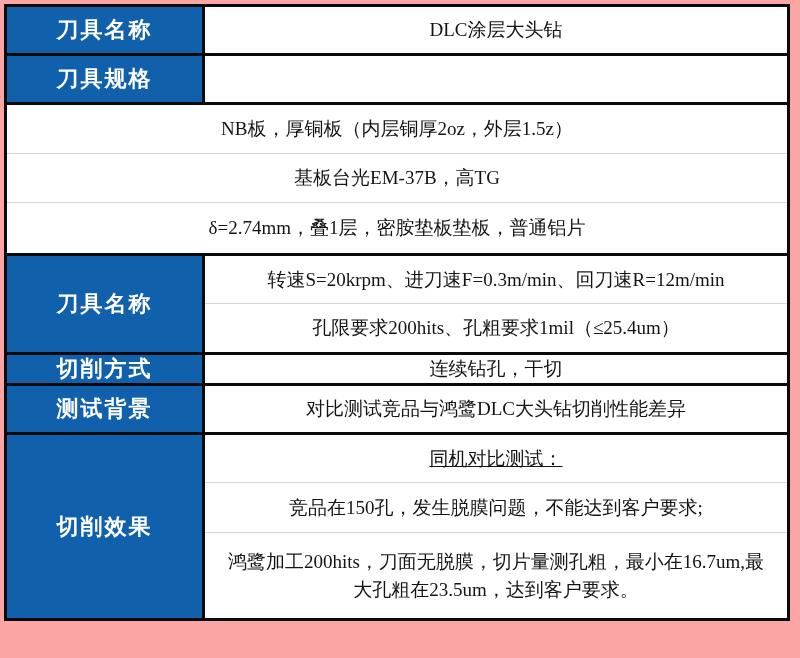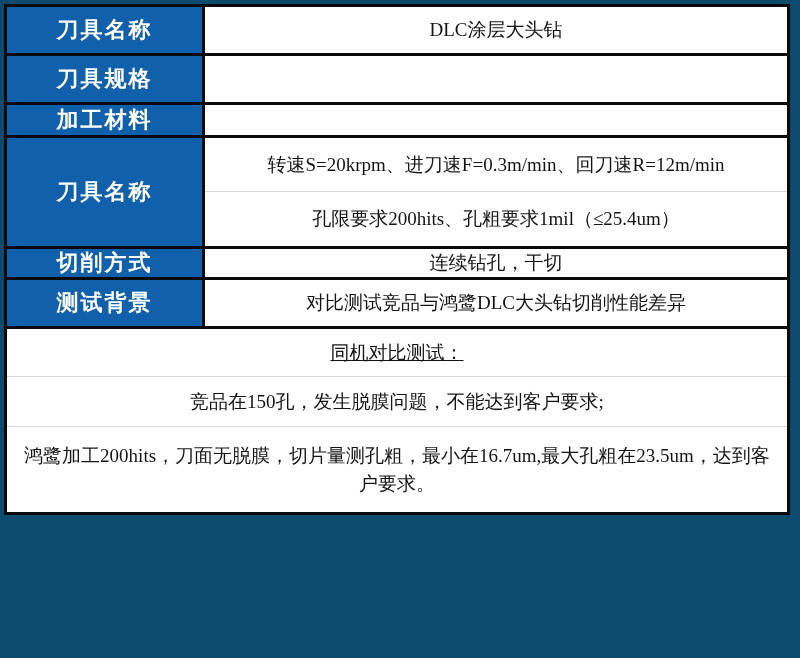--- a/index.html
+++ b/index.html
@@ -4,21 +4,21 @@
 <style>
   html, body { margin: 0; padding: 0; }
   body {
     width: 800px; height: 658px;
     background: #ffffff;
     font-family: "Liberation Serif", "DejaVu Serif", serif;
   }
   .sheet {
     position: relative;
     width: 800px; height: 658px;
-    background: #0c4a6e;
+    background: #fca5a5;
   }
   .tbl {
     position: absolute;
     left: 4px; top: 4px;
     width: 786px;
     box-sizing: border-box;
     border: 3px solid #0a0a0a;
     background: #ffffff;
   }
   .row { display: flex; }
@@ -50,42 +50,46 @@
     box-sizing: border-box;
     line-height: 1.45;
   }
   .sub:not(:last-child) { border-bottom: 1px solid var(--divider, #d6d6d6); }
   
   .h44 { height: 28px; }
   .h46 { height: 46px; }
   .h48 { height: 48px; text-decoration: underline; }
   .h49 { height: 49px; }
   .h50 { height: 50px; }
-  .h54 { height: 54px; }
+  .h54 { height: 48px; }
   .h85 { height: 85px; text-align: center; }
 </style>
 </head>
 <body>
 
 <div class="sheet">
   <div class="tbl">
 
     <div class="row">
       <div class="cell-label h46">刀具名称</div>
       <div class="cell-content">
         <div class="sub h46">DLC涂层大头钻</div>
       </div>
     </div>
 
     <div class="row">
       <div class="cell-label h46">刀具规格</div>
     </div>
 
     <div class="row">
-      <div class="cell-label">加工材料</div>
+      <div class="cell-content">
+        <div class="sub h49">NB板，厚铜板（内层铜厚2oz，外层1.5z）</div>
+        <div class="sub h49">基板台光EM-37B，高TG</div>
+        <div class="sub h50">δ=2.74mm，叠1层，密胺垫板垫板，普通铝片</div>
+      </div>
     </div>
 
     <div class="row">
       <div class="cell-label">刀具名称</div>
       <div class="cell-content">
         <div class="sub h54">转速S=20krpm、进刀速F=0.3m/min、回刀速R=12m/min</div>
         <div class="sub h54">孔限要求200hits、孔粗要求1mil（≤25.4um）</div>
       </div>
     </div>
 
@@ -97,20 +101,21 @@
     </div>
 
     <div class="row">
       <div class="cell-label h46">测试背景</div>
       <div class="cell-content">
         <div class="sub h46">对比测试竞品与鸿鹭DLC大头钻切削性能差异</div>
       </div>
     </div>
 
     <div class="row">
+      <div class="cell-label">切削效果</div>
       <div class="cell-content">
         <div class="sub h48">同机对比测试：</div>
         <div class="sub h50">竞品在150孔，发生脱膜问题，不能达到客户要求;</div>
         <div class="sub h85">鸿鹭加工200hits，刀面无脱膜，切片量测孔粗，最小在16.7um,最大孔粗在23.5um，达到客户要求。</div>
       </div>
     </div>
 
   </div>
 </div>
 

